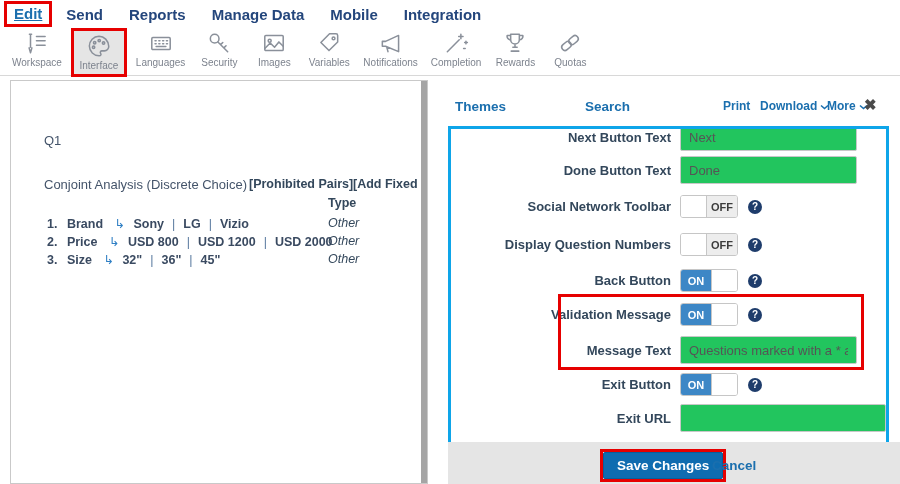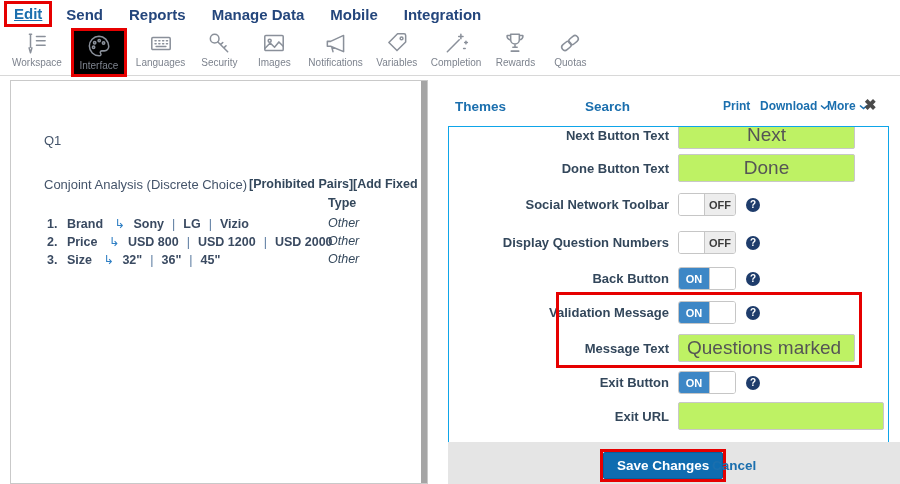--- a/index.html
+++ b/index.html
@@ -12,21 +12,21 @@
   .nav-item { font-size:15px; font-weight:700; color:#24467c; margin-right:26px; white-space:nowrap; cursor:pointer; }
   .nav-item.active { color:#1b6fae; text-decoration:underline; margin-right:0; }
   .annotation { border:3px solid #e60000; }
   .edit-wrap { display:inline-block; padding:1px 7px; margin:0 14px 0 0; }
 
   
   .toolbar { position:absolute; left:0; top:28px; width:900px; height:48px; display:flex; align-items:flex-start; padding-left:8px; border-bottom:1px solid #d8d8d8; background:#fff; }
   .tool-item { display:flex; flex-direction:column; align-items:center; justify-content:flex-start; min-width:50px; padding:2px 4px 3px; margin-right:5px; cursor:pointer; }
   .tool-item .ticon { width:26px; height:26px; display:block; }
   .tool-item .tlabel { font-size:10px; color:#7d838e; margin-top:1px; white-space:nowrap; }
-  .tool-item.active-tool { background:#000000; }
+  .tool-item.active-tool { background:#e5e5e5; }
   .tool-item svg { stroke:#8a909a; fill:none; stroke-width:1.4; stroke-linecap:round; stroke-linejoin:round; }
   .iface-wrap { display:inline-block; margin-right:5px; }
   .iface-wrap .tool-item { margin-right:0; }
 
   
   .preview { position:absolute; left:10px; top:80px; width:418px; height:404px; border:1px solid #c9c9c9; background:#fff; overflow:hidden; }
   .preview-scrollbar { position:absolute; right:0; top:0; bottom:0; width:6px; background:#a5a5a5; }
   .qnum { position:absolute; left:33px; top:52px; font-size:13px; color:#44546a; }
   .qtitle-row { position:absolute; left:33px; top:96px; width:379px; white-space:nowrap; overflow:hidden; font-size:13px; color:#44546a; }
   .qtitle { color:#44546a; }
@@ -49,24 +49,24 @@
   .nav-tab-annot { position:absolute; left:53px; top:1px; padding:0; }
   .tab-navigation { display:inline-block; background:#e7e7e7; color:#3c3c3c; font-size:13.5px; padding:3px 10px 4px; white-space:nowrap; cursor:pointer; }
   .tab-search { left:137px; }
   .action-link { position:absolute; top:5px; font-size:12px; font-weight:700; color:#1b6fae; cursor:pointer; white-space:nowrap; }
   .a-print { left:275px; } .a-download { left:312px; } .a-more { left:379px; }
   .chev { display:inline-block; margin-left:3px; }
   .chev svg { stroke:#1b6fae; fill:none; stroke-width:1.6; }
   .close-btn { position:absolute; left:416px; top:2px; font-size:15px; color:#4a4a4a; font-weight:700; cursor:pointer; }
 
   
-  .formbox { position:absolute; left:0; top:32px; width:441px; height:321px; border:1px solid #0ea5e9; background:#fff; overflow:hidden; }
+  .formbox { position:absolute; left:0; top:32px; width:441px; height:321px; border:3px solid #0ea5e9; background:#fff; overflow:hidden; }
   .frow { position:absolute; left:0; display:flex; align-items:center; width:100%; }
   .flabel { width:220px; text-align:right; font-size:13px; font-weight:700; color:#33475b; margin-right:9px; white-space:nowrap; flex:none; }
-  .tinput { height:28px; border:1px solid #c8c8c8; border-radius:2px; font-family:"Liberation Sans",sans-serif; font-size:19px; color:#555; padding:0 8px; background:#bef264; outline:none; flex:none;text-align:center; }
+  .tinput { height:28px; border:1px solid #c8c8c8; border-radius:2px; font-family:"Liberation Sans",sans-serif; font-size:13px; color:#555; padding:0 8px; background:#22c55e; outline:none; flex:none; }
   .w-std { width:177px; } .w-wide { width:206px; }
   .toggle { display:inline-flex; width:58px; height:23px; border:1px solid #c6c6c6; border-radius:3px; overflow:hidden; cursor:pointer; flex:none; }
   .toggle .t-label { flex:1; display:flex; align-items:center; justify-content:center; font-size:11px; font-weight:700; }
   .toggle .t-knob { width:26px; background:#fff; flex:none; }
   .toggle.on .t-label { background:#3d87c6; color:#fff; }
   .toggle.on .t-knob { border-left:1px solid #c6c6c6; }
   .toggle.off .t-label { background:#ededed; color:#3c3c3c; }
   .toggle.off .t-knob { border-right:1px solid #c6c6c6; }
   .help { display:inline-block; width:14px; height:14px; border-radius:50%; background:#1e3c6b; color:#fff; font-size:10px; font-weight:700; text-align:center; line-height:14px; margin-left:10px; cursor:pointer; flex:none; }
   .validation-annot { position:absolute; left:107px; top:165px; width:306px; height:76px; pointer-events:none; }
@@ -139,33 +139,33 @@
             <rect x="3.5" y="5" width="17" height="14" rx="1"></rect>
             <circle cx="8" cy="10" r="1.4"></circle>
             <path d="M3.5 17l5-5 4 4 4-5 4 4"></path>
           </svg>
       </span>
       <span class="tlabel">Images</span>
     </div>
     <div class="tool-item">
       <span class="ticon">
         <svg viewBox="0 0 24 24" width="26" height="26">
-            <path d="M4 10.5v4.5h3l12 5V5L7 10.5H4z M8 15.5l1.2 4.5"></path>
-          </svg>
-      </span>
-      <span class="tlabel">Notifications</span>
-    </div>
-    <div class="tool-item">
-      <span class="ticon">
-        <svg viewBox="0 0 24 24" width="26" height="26">
             <path d="M12.5 3.5h6a1.5 1.5 0 0 1 1.5 1.5v6L12 19 4.5 11.5z"></path>
             <circle cx="16.2" cy="7.8" r="1.3"></circle>
           </svg>
       </span>
       <span class="tlabel">Variables</span>
+    </div>
+    <div class="tool-item">
+      <span class="ticon">
+        <svg viewBox="0 0 24 24" width="26" height="26">
+            <path d="M4 10.5v4.5h3l12 5V5L7 10.5H4z M8 15.5l1.2 4.5"></path>
+          </svg>
+      </span>
+      <span class="tlabel">Notifications</span>
     </div>
     <div class="tool-item">
       <span class="ticon">
         <svg viewBox="0 0 24 24" width="26" height="26">
             <path d="M4 20 L15 9 M16.5 4v4 M14.5 6h4 M20 11.5h2.5 M21.2 10.3v2.5 M19 17h1.5"></path>
           </svg>
       </span>
       <span class="tlabel">Completion</span>
     </div>
     <div class="tool-item">

